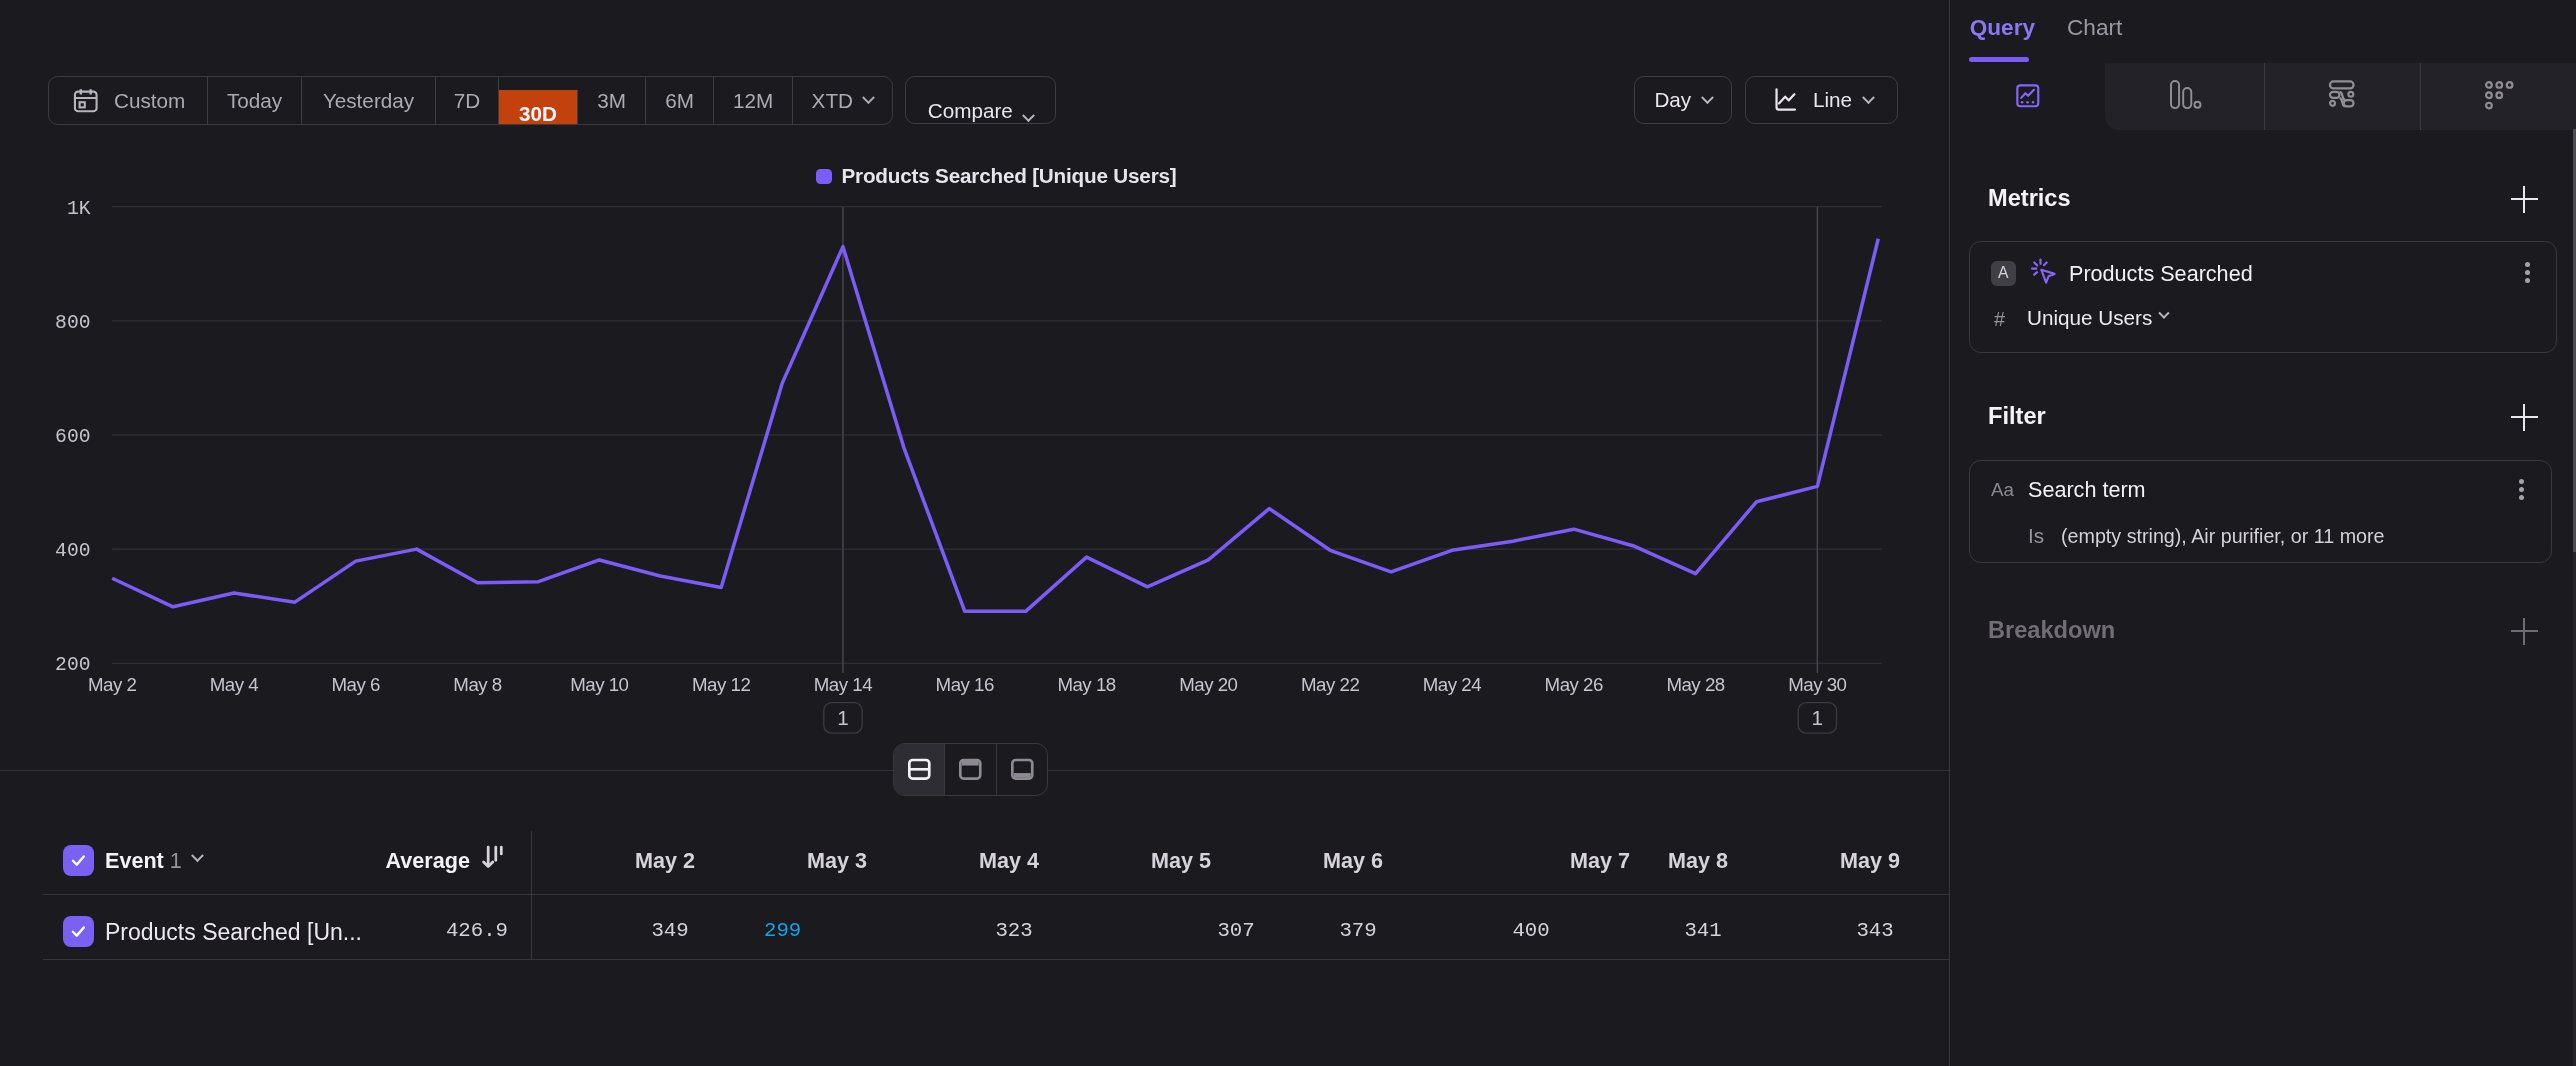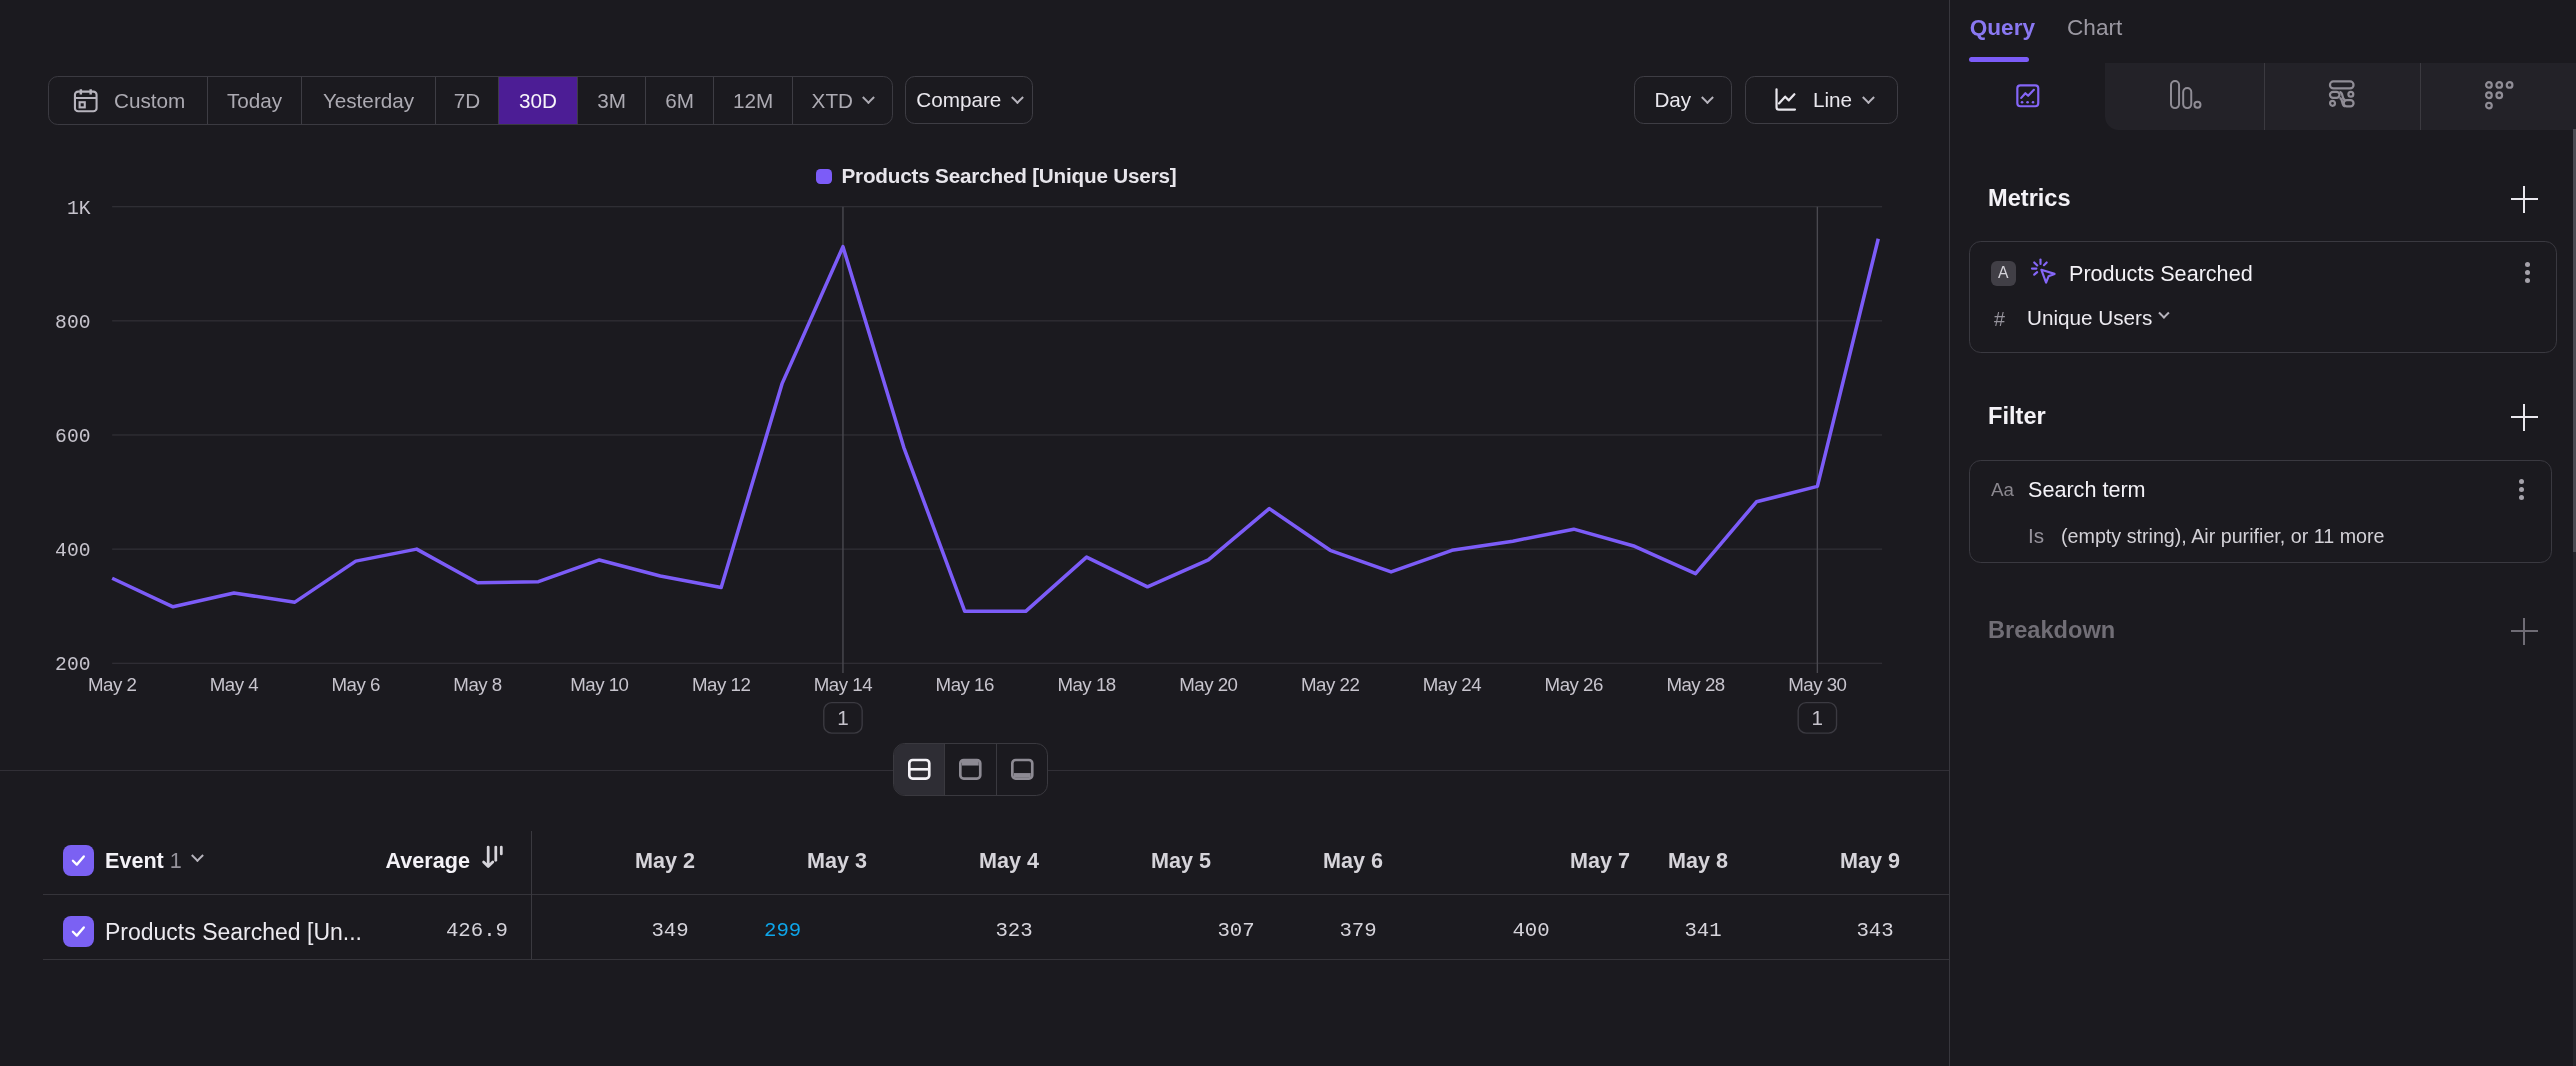--- a/index.html
+++ b/index.html
@@ -6,21 +6,21 @@
   html,body { width:2576px; height:1067px; background:#1b1a1f; overflow:hidden;
     font-family:"Liberation Sans", sans-serif; }
   .abs { position:absolute; }
   .mono { font-family:"Liberation Mono", monospace; }
   
   .seg-group { position:absolute; left:48px; top:76px; height:49px; display:flex;
     border:1px solid #3b3a41; border-radius:9.8px; overflow:hidden; }
   .seg { display:flex; align-items:center; justify-content:center; height:100%;
     color:#acaab2; font-size:20.7px; border-right:1px solid #3e3d44; }
   .seg:last-child { border-right:none; }
-  .seg.sel { background:#4c1d95; color:#f7f5fa; font-weight:normal; }
+  .seg.sel { background:#c2410c; color:#f7f5fa; font-weight:bold;margin-top:13px; }
   .btn { position:absolute; height:48px; border:1px solid #3e3d44; border-radius:9.8px;
     display:flex; align-items:center; justify-content:center; color:#e9e7ed; font-size:20.7px; }
   .chev { display:inline-block; width:11.8px; height:11.8px; border-right:2.4px solid currentColor;
     border-bottom:2.4px solid currentColor; transform:rotate(45deg) translate(-2px,-2px); }
   
   .sidebar { position:absolute; left:1949px; top:0; width:627px; height:1067px;
     border-left:1px solid #38373d; }
   .card { position:absolute; border:1px solid #3a3940; border-radius:11.8px; }
   .plus { position:absolute; width:26.6px; height:26.6px; }
   .plus:before, .plus:after { content:""; position:absolute; background:#e9e7ed; }
@@ -48,21 +48,21 @@
   <div class="seg" style="width:94px;">Today</div>
   <div class="seg" style="width:134px;">Yesterday</div>
   <div class="seg" style="width:63px;">7D</div>
   <div class="seg sel" style="width:79px;">30D</div>
   <div class="seg" style="width:68px;">3M</div>
   <div class="seg" style="width:68px;">6M</div>
   <div class="seg" style="width:79px;">12M</div>
   <div class="seg" style="width:99px;">XTD&nbsp;&nbsp;<span class="chev" style="width:8.9px;height:8.9px;"></span></div>
 </div>
 
-<div class="btn" style="left:905px; top:76px; width:128px;">Compare&nbsp;&nbsp;<span class="chev" style="width:8.9px;height:8.9px;color:#b7b4bd;"></span></div>
+<div class="btn" style="left:905px; top:76px; width:151px;align-items:flex-end;">Compare&nbsp;&nbsp;<span class="chev" style="width:8.9px;height:8.9px;color:#b7b4bd;"></span></div>
 
 <div class="btn" style="left:1634px; top:76px; width:98px;">Day&nbsp;&nbsp;<span class="chev" style="width:8.9px;height:8.9px;color:#b7b4bd;"></span></div>
 <div class="btn" style="left:1745px; top:76px; width:153px;">
   <svg width="29.5" height="29.5" viewBox="0 0 24 24" fill="none" stroke="#e9e7ed" stroke-width="1.8" style="margin-right:12.8px;">
     <path d="M4.5 3.5 v14.5 q0 2 2 2 h13" stroke-linecap="round"></path>
     <path d="M6.5 15 l5-5.5 3 3 4.5-5" stroke-linecap="round" stroke-linejoin="round"></path>
   </svg>
   Line&nbsp;&nbsp;<span class="chev" style="width:8.9px;height:8.9px;color:#b7b4bd;"></span>
 </div>
 

